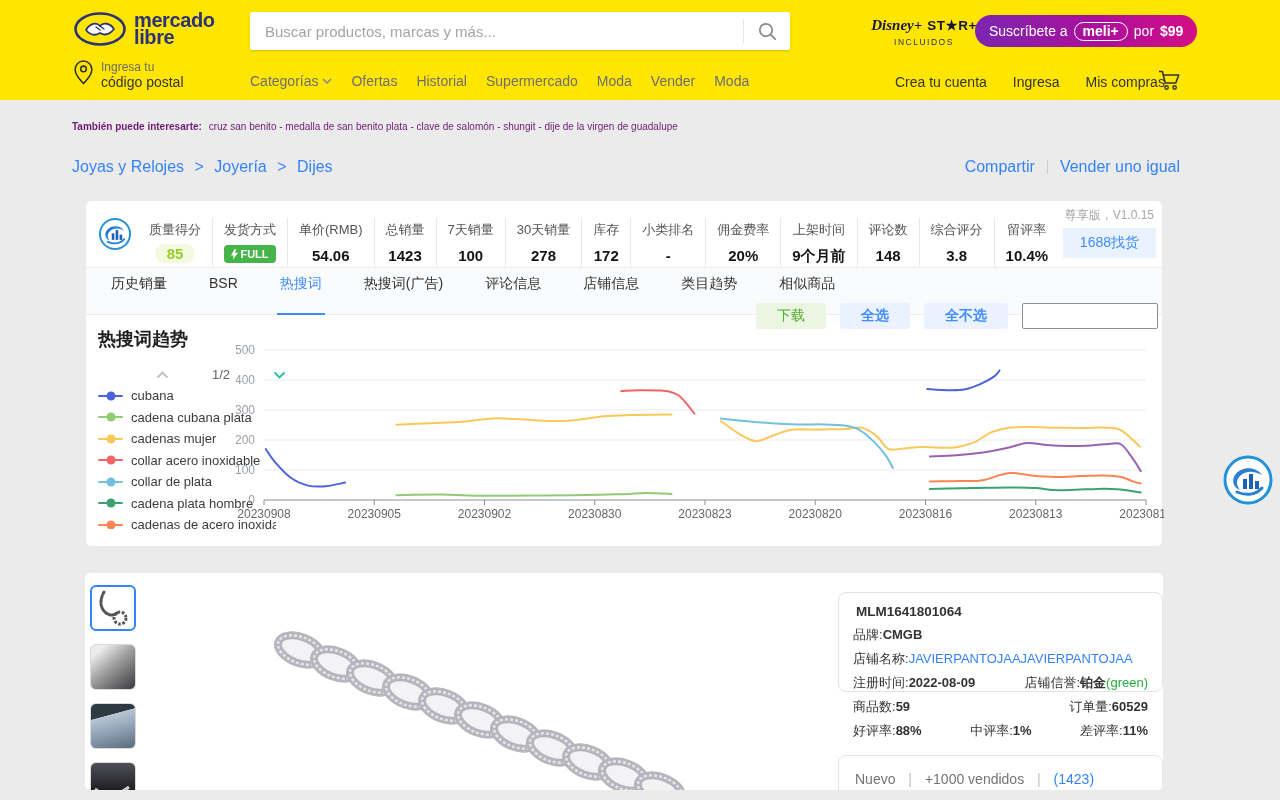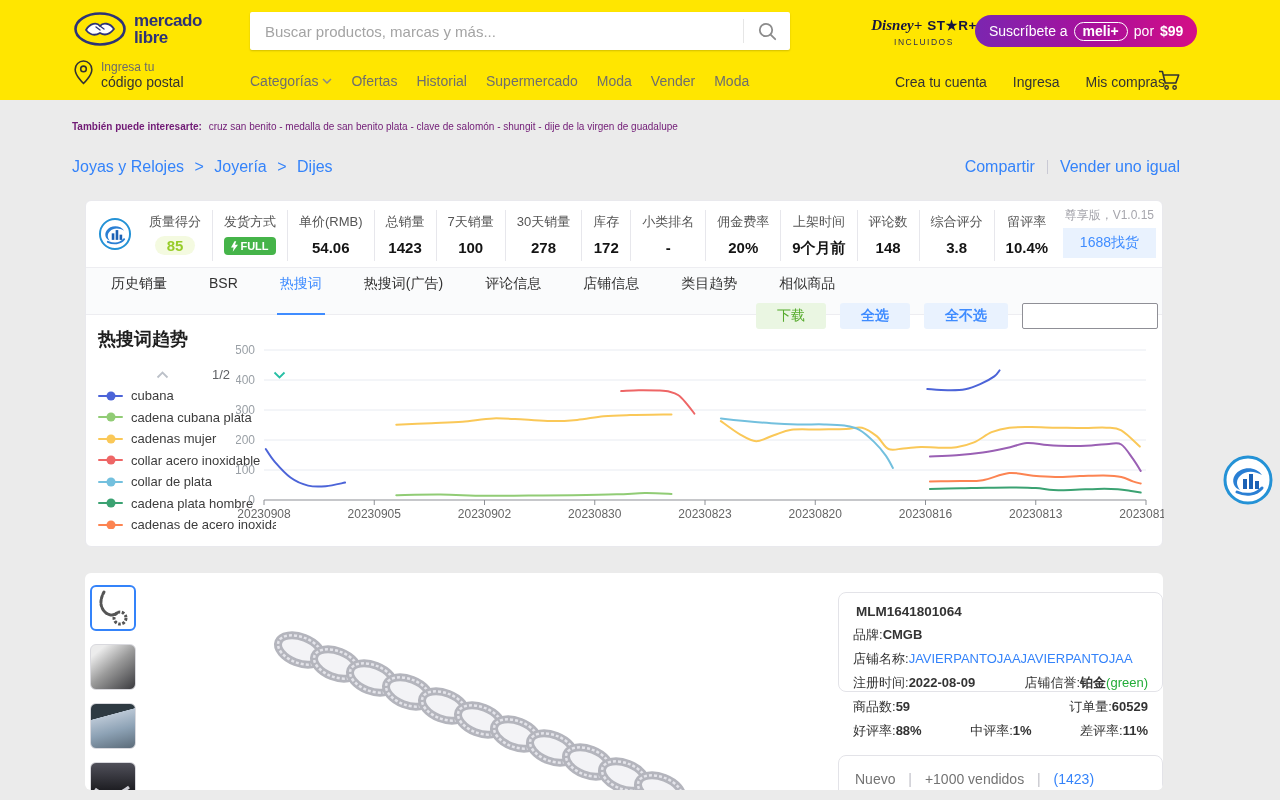--- a/index.html
+++ b/index.html
@@ -1,21 +1,21 @@
 <!DOCTYPE html>
 <html><head>
 <meta charset="utf-8">
 <style>
   html,body{margin:0;padding:0;background:#ebebeb;font-family:"Liberation Sans",sans-serif;}
   #app{position:relative;width:1280px;height:800px;overflow:hidden;background:#ebebeb;}
   a{text-decoration:none;cursor:pointer;}
   
   .hdr{position:absolute;left:0;top:0;width:1280px;height:100px;background:#ffe600;}
   .logo{position:absolute;left:74px;top:11px;display:flex;align-items:center;gap:8px;}
-  .logo-txt{color:#2d3277;font-weight:800;font-size:17px;line-height:17px;letter-spacing:-.4px;}
+  .logo-txt{color:#2d3277;font-weight:800;font-size:20px;line-height:17px;letter-spacing:-.4px;}
   .search{position:absolute;left:250px;top:12px;width:540px;height:38px;background:#fff;border-radius:2px;
           box-shadow:0 1px 2px rgba(0,0,0,.18);display:flex;align-items:center;}
   .search input{flex:1;border:none;outline:none;padding:0 15px;font-size:15px;color:#333;font-family:inherit;background:transparent;}
   .search input::placeholder{color:#a4a4a4;}
   .sdiv{width:1px;height:24px;background:#e6e6e6;}
   .sbtn{width:46px;height:100%;border:none;background:transparent;display:flex;align-items:center;justify-content:center;cursor:pointer;}
   .promo{position:absolute;left:876px;top:17px;width:96px;text-align:center;color:#15153f;}
   .pline{display:flex;gap:5px;align-items:baseline;justify-content:center;white-space:nowrap;}
   .disney{font-family:"Liberation Serif",serif;font-style:italic;font-weight:700;font-size:15px;}
   .star{font-weight:800;font-size:13.5px;letter-spacing:.5px;}
@@ -37,21 +37,21 @@
   .suggest .sl{font-weight:700;margin-right:4px;}
   .crumbs{position:absolute;left:72px;top:158px;width:1108px;display:flex;justify-content:space-between;font-size:16px;}
   .bc a,.bact a{color:#3483fa;}
   .bc .sep{color:#3483fa;margin:0 6px;}
   .bact{display:flex;align-items:center;gap:12px;}
   .bact .vd{width:1px;height:14px;background:#c9c9d4;}
   
   .apanel{position:absolute;left:85px;top:200px;width:1078px;height:347px;background:#fff;border:1px solid #e9e9ed;
           border-radius:6px;box-sizing:border-box;}
   .whale-sm{position:absolute;left:12px;top:16px;width:34px;height:34px;}
-  .stats{position:absolute;left:52px;top:9px;display:flex;}
+  .stats{position:absolute;left:52px;top:17px;display:flex;}
   .stat{padding:3px 11px;border-right:1px solid #e7e7ec;text-align:center;}
   .stat:last-child{border-right:none;}
   .stat .lb{display:block;font-size:13px;color:#555;white-space:nowrap;}
   .stat .vl{display:block;font-size:15px;font-weight:700;color:#141414;margin-top:8px;white-space:nowrap;}
   .pill{display:inline-block;background:#f4fae0;color:#97cc29;border-radius:12px;padding:1px 12px;font-weight:700;font-size:15px;margin-top:5px;}
   .fullb{display:inline-flex;align-items:center;gap:2px;background:#45b449;color:#fff;border-radius:4px;
          padding:3px 7px;font-size:11px;font-weight:700;margin-top:6px;}
   .ver{position:absolute;right:8px;top:6px;font-size:12px;color:#a6a6ad;margin-left:45px;}
   .btn1688{position:absolute;right:6px;top:27px;background:#e9f2fe;color:#3f8cff;font-size:14px;padding:6px 17px;
            border:none;border-radius:0;cursor:pointer;font-family:inherit;}

